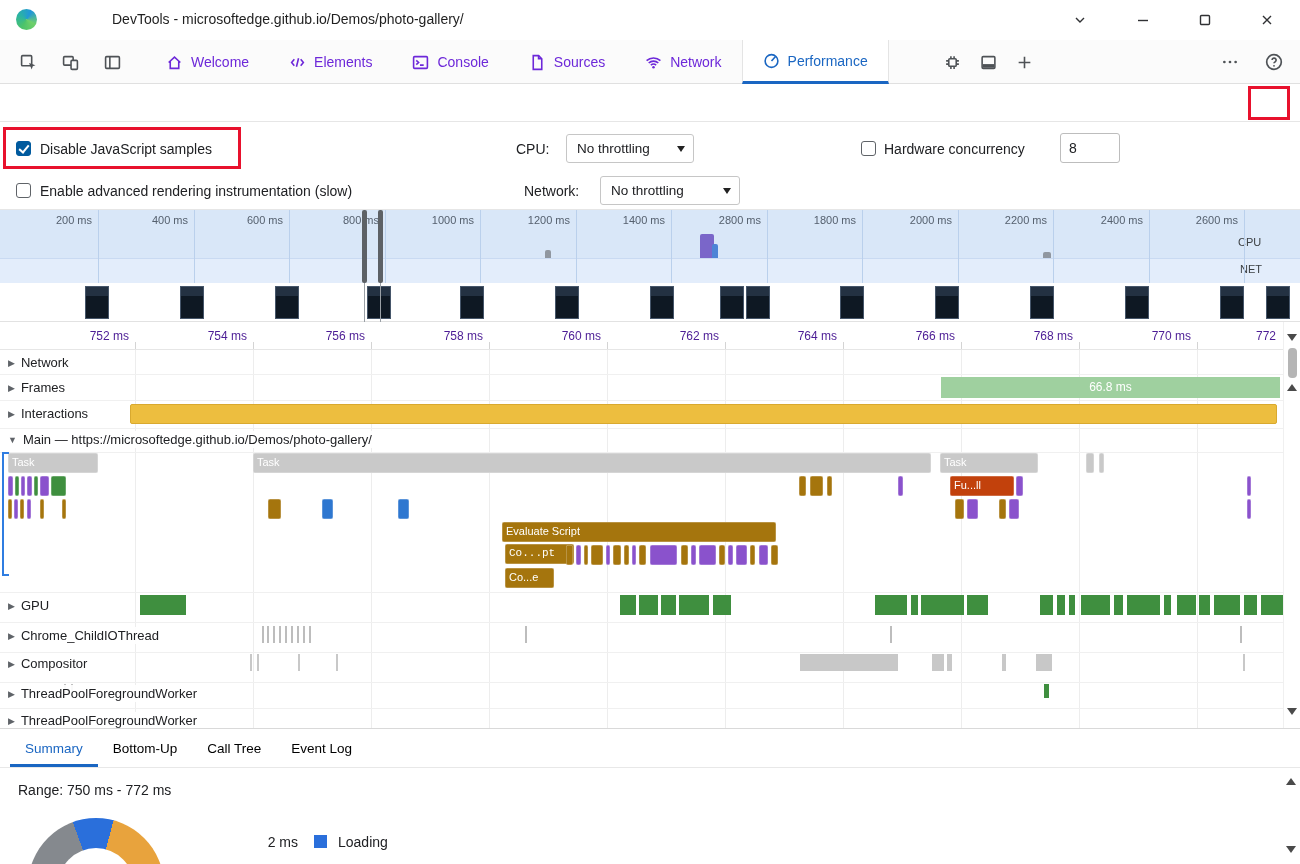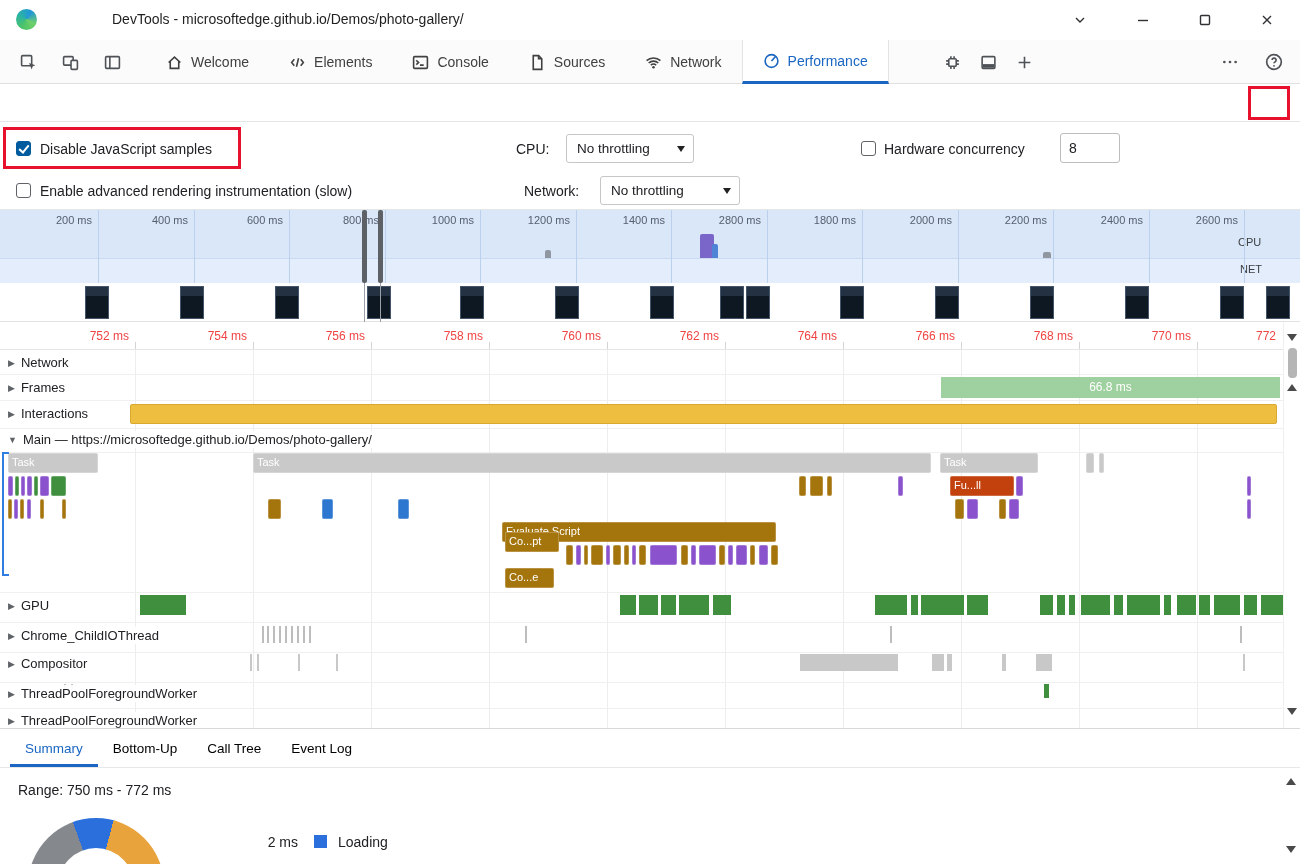--- a/index.html
+++ b/index.html
@@ -11,21 +11,21 @@
 .tb-logo{position:absolute;left:16px;top:9px;width:21px;height:21px;border-radius:50%;
   background:conic-gradient(from 210deg,#4cc36a,#2bb3a3,#2196d9,#6fd06a,#4cc36a);}
 .tb-title{position:absolute;left:112px;top:11px;font-size:14px;color:#1f1f1f;white-space:nowrap;}
 .tb-btn{position:absolute;top:6px;width:30px;height:28px;display:flex;align-items:center;justify-content:center;color:#303134;}
 .tb-btn svg{stroke:currentColor;fill:none;stroke-width:1.4;}
 
 .tabbar{position:absolute;left:0;top:40px;width:1300px;height:44px;background:#fbfbfb;border-bottom:1px solid #e0e0e0;}
 .tb-iconbtn{position:absolute;top:8px;width:28px;height:28px;display:flex;align-items:center;justify-content:center;color:#4e5256;}
 .tb-iconbtn svg{stroke:currentColor;fill:none;stroke-width:1.5;}
 .tabs{position:absolute;left:146px;top:0;height:44px;display:flex;align-items:stretch;}
-.tab{display:flex;align-items:center;gap:8px;padding:0 20px;font-size:14px;color:#404040;background:transparent;}
+.tab{display:flex;align-items:center;gap:8px;padding:0 20px;font-size:14px;color:#6d28d9;background:transparent;}
 .tab svg{stroke:currentColor;fill:none;stroke-width:1.5;}
 .tab.selected{background:#fff;color:#1a66c2;border-left:1px solid #e4e4e4;border-right:1px solid #e4e4e4;border-bottom:3px solid #1a66c2;}
 .tabs .tb-flexicon{display:flex;align-items:center;justify-content:center;width:36px;color:#4e5256;}
 .tabs .tb-flexicon svg{stroke:currentColor;fill:none;stroke-width:1.5;}
 
 .perfbar{position:absolute;left:0;top:84px;width:1300px;height:38px;background:#fff;border-bottom:1px solid #e6e6e6;}
 .pb-icon{position:absolute;top:91px;width:26px;height:26px;display:flex;align-items:center;justify-content:center;color:#4e5256;}
 .pb-icon svg{stroke:currentColor;fill:none;stroke-width:1.5;}
 .pagesel{position:absolute;left:228px;top:95px;font-size:13px;color:#5f6368;white-space:nowrap;}
 .caret{width:0;height:0;border-left:4.5px solid transparent;border-right:4.5px solid transparent;border-top:6px solid #222;}
@@ -47,21 +47,21 @@
 .ov-net{position:absolute;left:0;top:48px;width:1300px;height:25px;background:#e3edfb;border-top:1px solid #c9daf2;}
 .ov-side{position:absolute;font-size:11px;color:#3c4043;}
 .ov-handle{position:absolute;top:0;width:5px;height:73px;border-radius:2px;background:#5d6166;z-index:3;}
 .ov-peak{position:absolute;border-radius:2px 2px 0 0;}
 
 .filmstrip{position:absolute;left:0;top:283px;width:1300px;height:39px;background:#fff;border-bottom:1px solid #e2e2e2;}
 .thumb{position:absolute;top:3px;width:24px;height:33px;background:linear-gradient(#233142 0 9px,#0e1823 9px);border:1px solid #46566a;}
 .sel-guide{position:absolute;top:0;width:1px;height:39px;background:#9aa0a6;}
 
 .ruler{position:absolute;left:0;top:322px;width:1283px;height:28px;background:#fff;border-bottom:1px solid #e6e6e6;overflow:hidden;}
-.ruler-label{position:absolute;top:7px;font-size:12px;color:#ef4444;white-space:nowrap;}
+.ruler-label{position:absolute;top:7px;font-size:12px;color:#4c1d95;white-space:nowrap;}
 .ruler-tick{position:absolute;bottom:0;width:1px;height:7px;background:#d4d4d4;}
 
 .tracks{position:absolute;left:0;top:350px;width:1283px;height:378px;background:#fff;overflow:hidden;}
 .grid-v{position:absolute;top:0;width:1px;height:378px;background:#ededed;z-index:0;}
 .track-sep{position:absolute;left:0;width:1283px;height:1px;background:#f0f0f0;z-index:0;}
 .track-label{position:absolute;display:flex;align-items:center;gap:6px;font-size:13px;color:#202124;background:rgba(255,255,255,.92);padding:1px 6px 1px 2px;z-index:3;white-space:nowrap;}
 .tw{font-size:9px;color:#5f6368;}
 .frame-bar{position:absolute;height:21px;color:#fff;font-size:12px;text-align:center;line-height:21px;z-index:1;overflow:hidden;}
 .interactions-bar{position:absolute;height:20px;background:#edbe3f;border:1px solid #d9a92f;border-radius:2px;z-index:1;}
 .flame-bar{position:absolute;height:20px;font-size:11px;line-height:19px;color:#fff;padding-left:4px;overflow:hidden;white-space:nowrap;border-radius:2px;box-shadow:inset 0 0 0 .5px rgba(255,255,255,.45);z-index:1;}
@@ -464,21 +464,21 @@
       <div class="flame-bar" style="left: 62px; top: 149px; width: 4px; background: rgb(165, 117, 13);"></div>
       <div class="flame-bar" style="left: 268px; top: 149px; width: 13px; background: rgb(165, 117, 13);"></div>
       <div class="flame-bar" style="left: 322px; top: 149px; width: 11px; background: rgb(46, 119, 208);"></div>
       <div class="flame-bar" style="left: 398px; top: 149px; width: 11px; background: rgb(46, 119, 208);"></div>
       <div class="flame-bar" style="left: 955px; top: 149px; width: 9px; background: rgb(165, 117, 13);"></div>
       <div class="flame-bar" style="left: 967px; top: 149px; width: 11px; background: rgb(138, 82, 204);"></div>
       <div class="flame-bar" style="left: 999px; top: 149px; width: 7px; background: rgb(165, 117, 13);"></div>
       <div class="flame-bar" style="left: 1009px; top: 149px; width: 10px; background: rgb(138, 82, 204);"></div>
       <div class="flame-bar" style="left: 1247px; top: 149px; width: 3px; background: rgb(138, 82, 204);"></div>
       <div class="flame-bar" style="left: 502px; top: 172px; width: 274px; background: rgb(165, 117, 13);">Evaluate Script</div>
-      <div class="flame-bar" style="left: 505px; top: 182px; width: 54px; background: rgb(165, 117, 13);">Co...pt</div>
+      <div class="flame-bar" style="left: 505px; top: 194px; width: 69px; background: rgb(165, 117, 13); font-family: Liberation Mono, monospace;">Co...pt</div>
       <div class="flame-bar" style="left: 566px; top: 195px; width: 7px; background: rgb(165, 117, 13);"></div>
       <div class="flame-bar" style="left: 576px; top: 195px; width: 5px; background: rgb(138, 82, 204);"></div>
       <div class="flame-bar" style="left: 584px; top: 195px; width: 4px; background: rgb(165, 117, 13);"></div>
       <div class="flame-bar" style="left: 591px; top: 195px; width: 12px; background: rgb(165, 117, 13);"></div>
       <div class="flame-bar" style="left: 606px; top: 195px; width: 4px; background: rgb(138, 82, 204);"></div>
       <div class="flame-bar" style="left: 613px; top: 195px; width: 8px; background: rgb(165, 117, 13);"></div>
       <div class="flame-bar" style="left: 624px; top: 195px; width: 5px; background: rgb(165, 117, 13);"></div>
       <div class="flame-bar" style="left: 632px; top: 195px; width: 4px; background: rgb(138, 82, 204);"></div>
       <div class="flame-bar" style="left: 639px; top: 195px; width: 7px; background: rgb(165, 117, 13);"></div>
       <div class="flame-bar" style="left: 650px; top: 195px; width: 27px; background: rgb(138, 82, 204);"></div>

